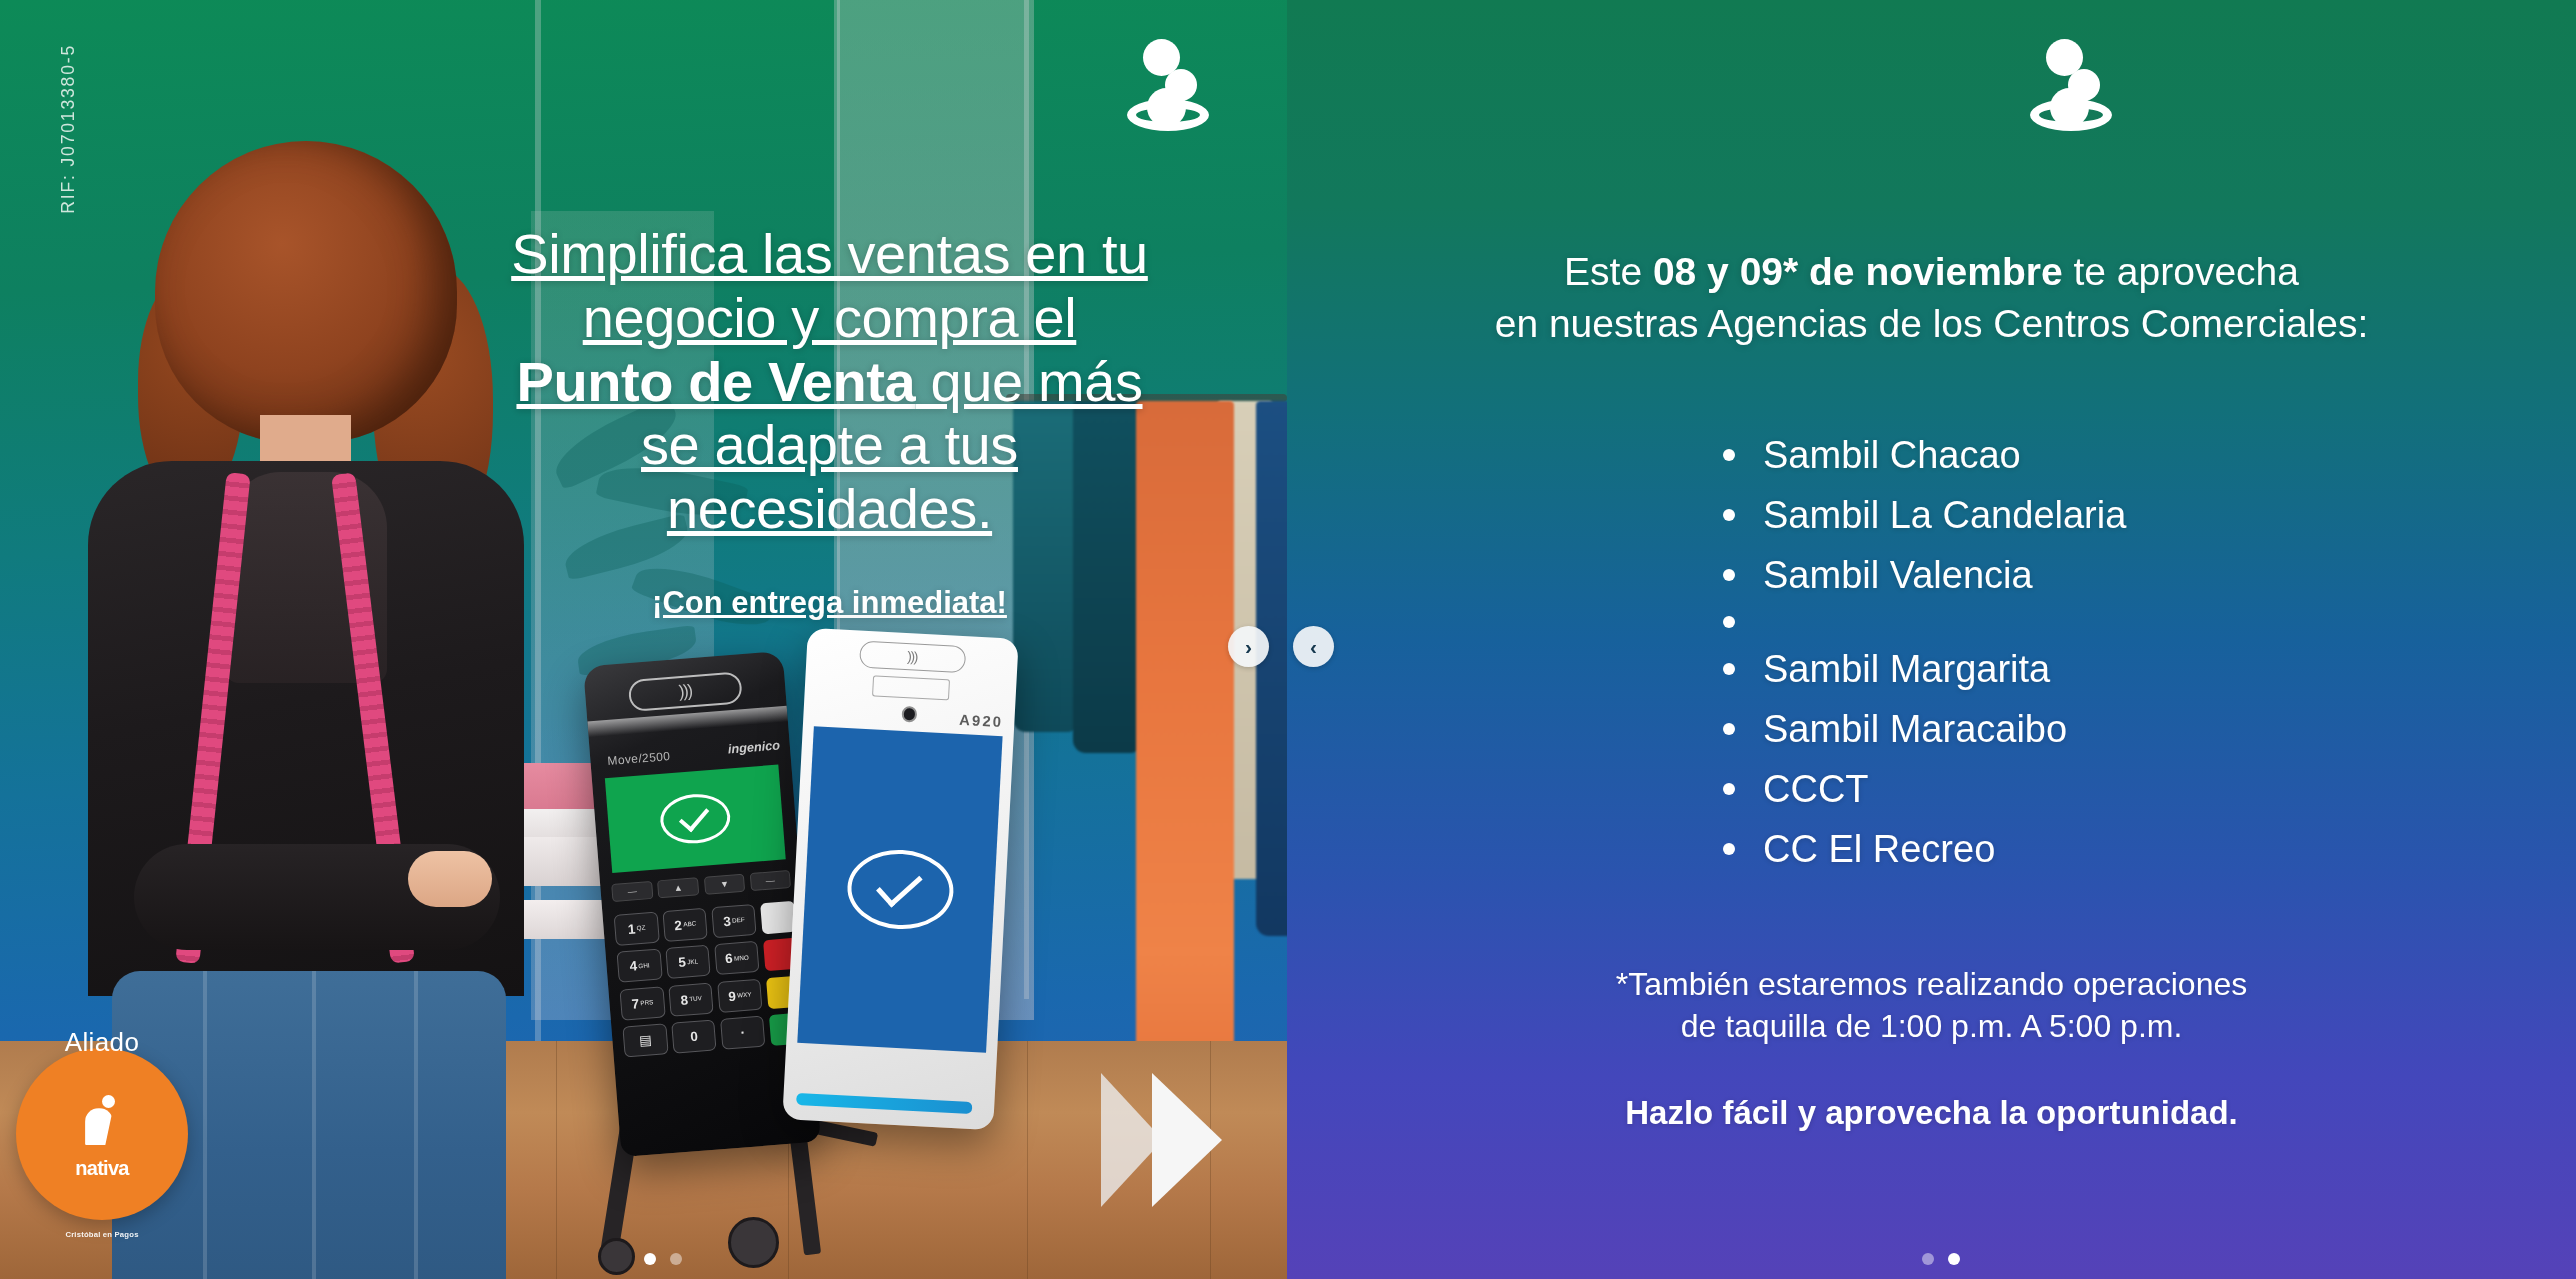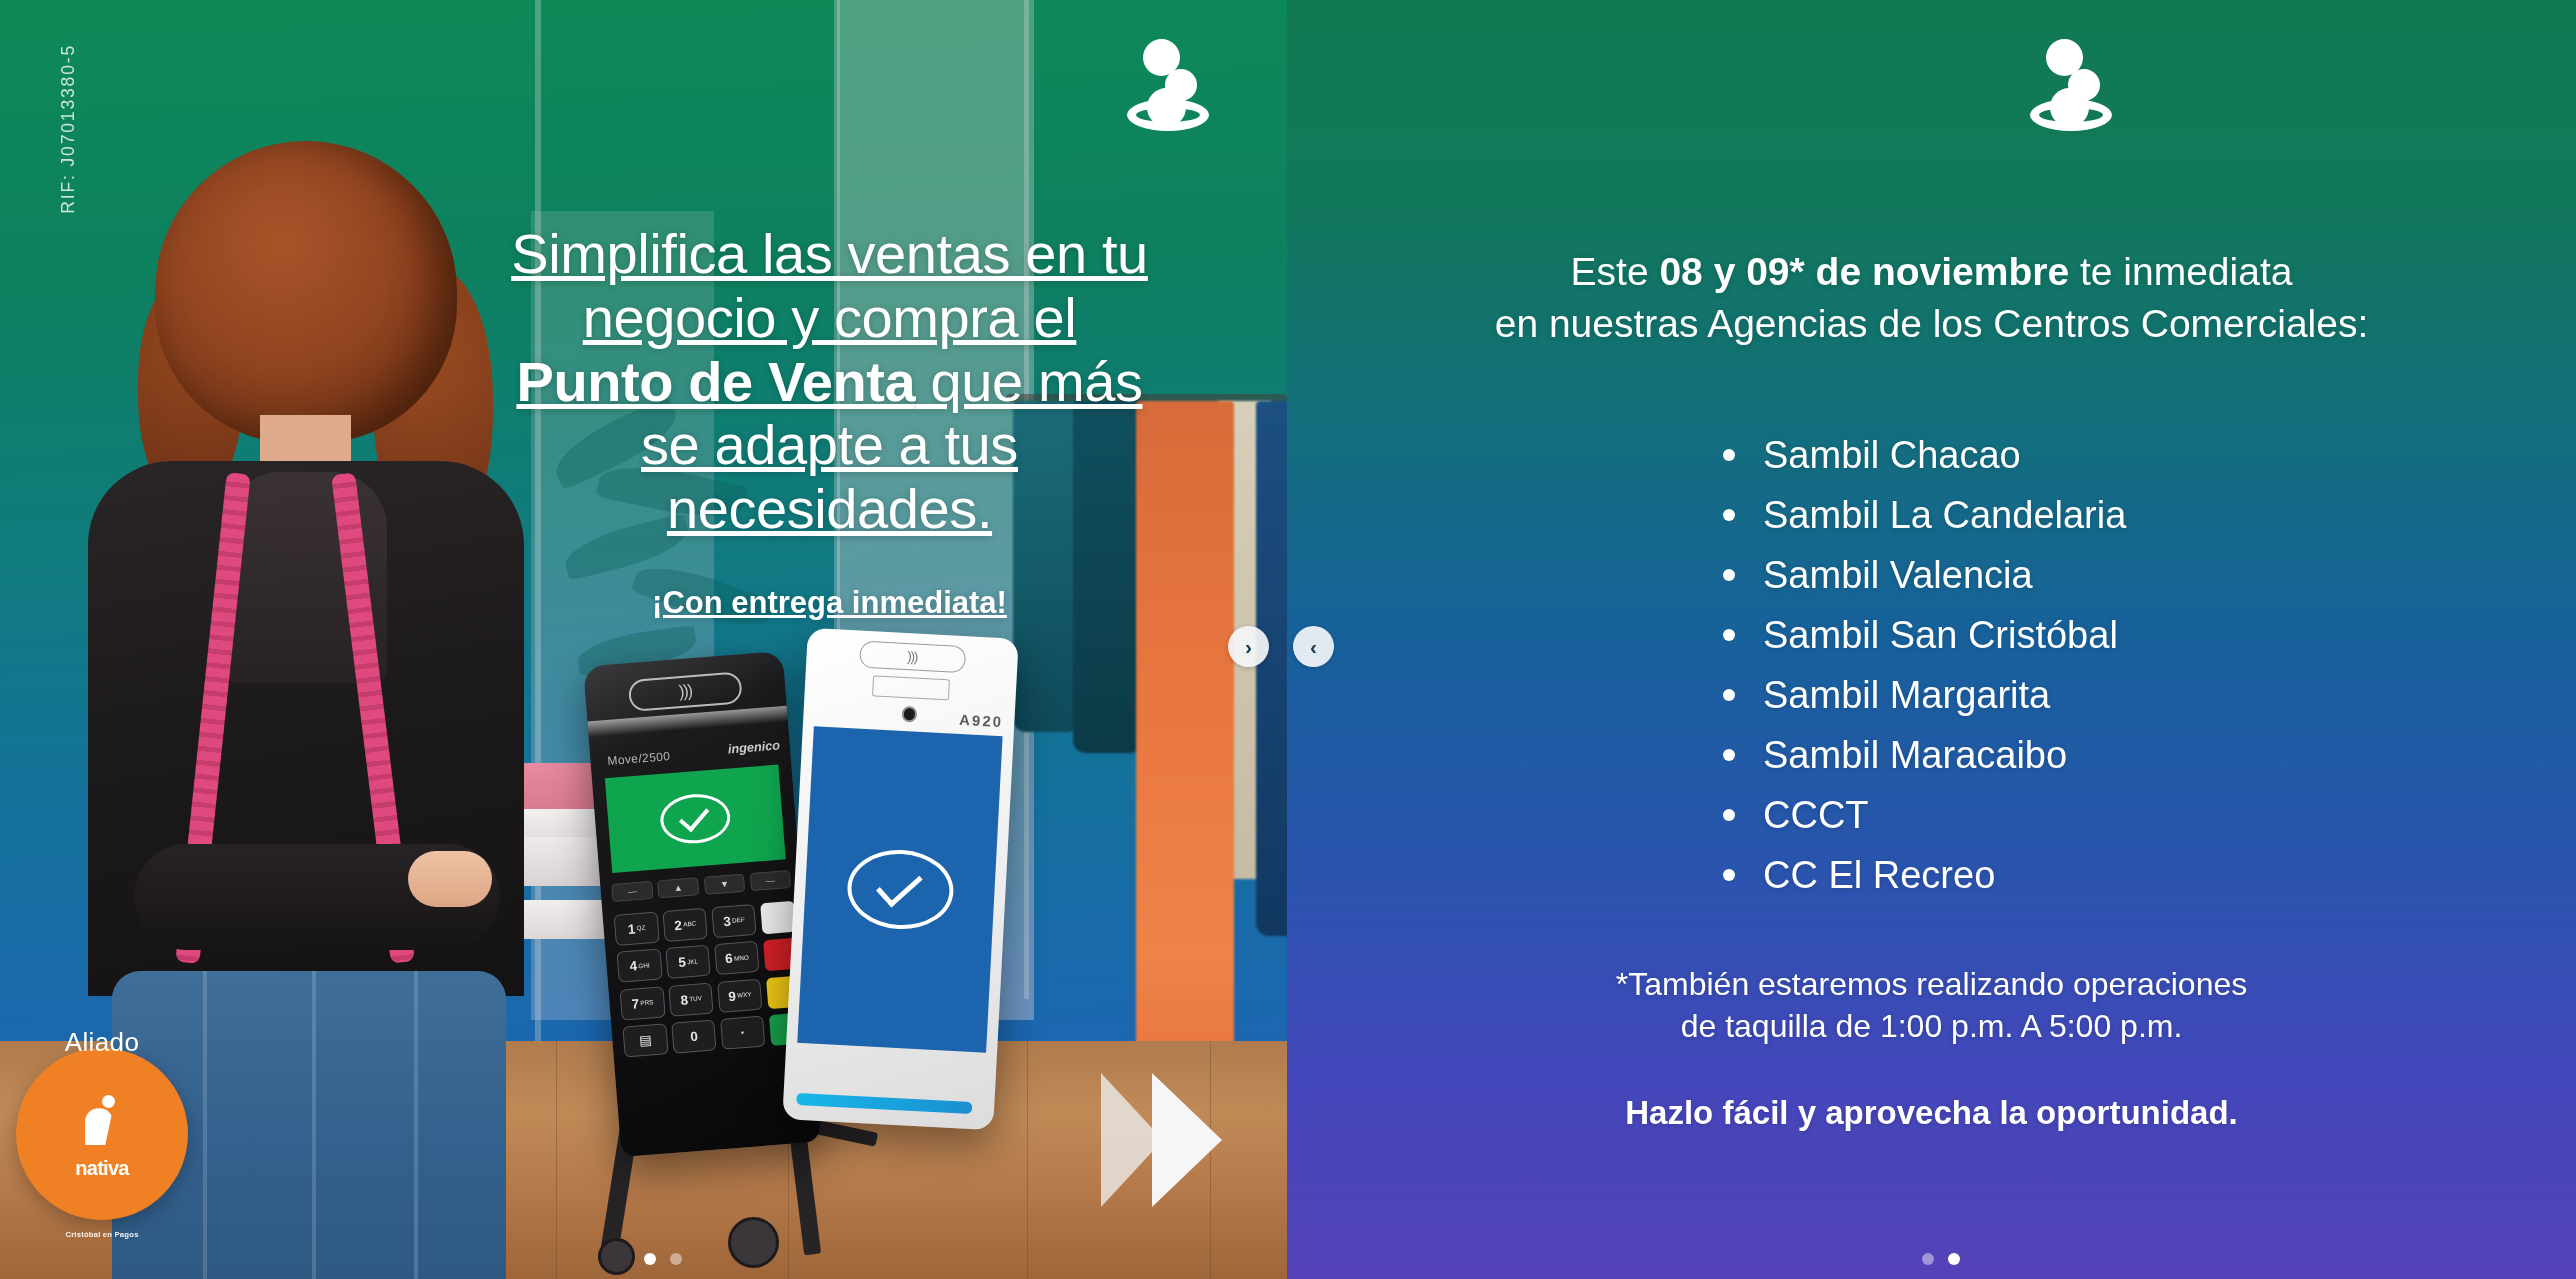--- a/index.html
+++ b/index.html
@@ -390,40 +390,39 @@
   <div class="panel-right">
 
     <div class="logo logo-right" style="left:742px;top:39px;position:absolute;">
       <div class="ring"></div>
         <div class="drop d3"></div>
         <div class="drop d2"></div>
         <div class="drop d1"></div>
     </div>
 
     <div class="right-head">
-      <span>Este </span><b>08 y 09* de noviembre</b><span> te inmediata</span><br>
+      <span>Este </span><b>08 y 09* de noviembre</b><span> te aprovecha</span><br>
       <span>en nuestras Agencias de los Centros Comerciales:</span>
     </div>
 
     <ul class="bullets">
       <li>
           <span class="bdot"></span>
           <span>Sambil Chacao</span>
         </li>
       <li>
           <span class="bdot"></span>
           <span>Sambil La Candelaria</span>
         </li>
       <li>
           <span class="bdot"></span>
           <span>Sambil Valencia</span>
         </li>
       <li>
           <span class="bdot"></span>
-          <span>Sambil San Cristóbal</span>
         </li>
       <li>
           <span class="bdot"></span>
           <span>Sambil Margarita</span>
         </li>
       <li>
           <span class="bdot"></span>
           <span>Sambil Maracaibo</span>
         </li>
       <li>

